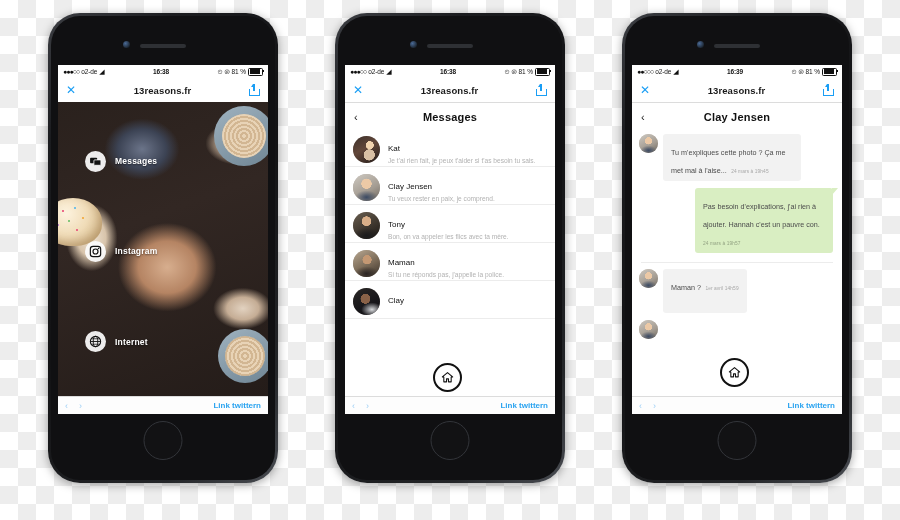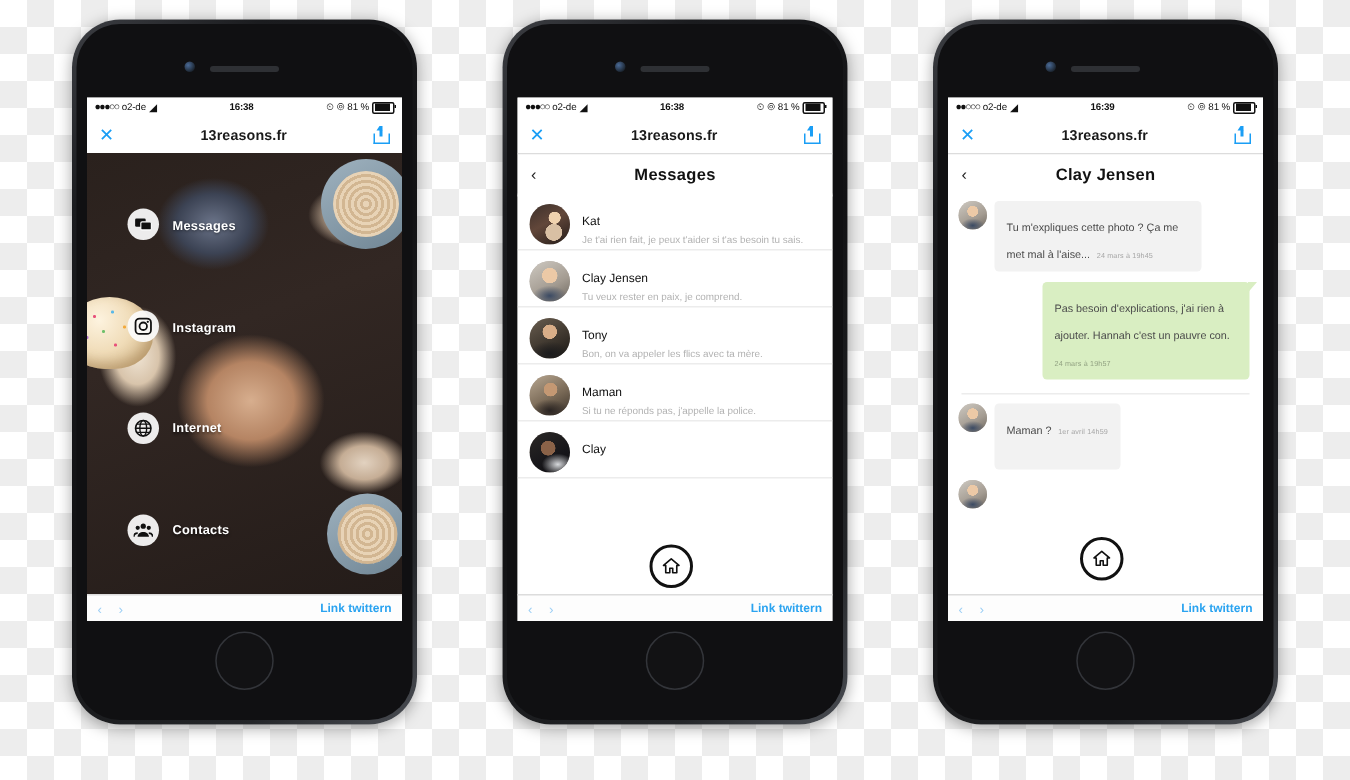--- a/index.html
+++ b/index.html
@@ -313,33 +313,20 @@
                 <circle cx="12" cy="12" r="9.5" fill="none" stroke="#111" stroke-width="2"></circle>
                 <ellipse cx="12" cy="12" rx="4.2" ry="9.5" fill="none" stroke="#111" stroke-width="1.7"></ellipse>
                 <line x1="2.5" y1="12" x2="21.5" y2="12" stroke="#111" stroke-width="1.7"></line>
                 <line x1="4" y1="7" x2="20" y2="7" stroke="#111" stroke-width="1.4"></line>
                 <line x1="4" y1="17" x2="20" y2="17" stroke="#111" stroke-width="1.4"></line>
               </svg>
             </span>
             <span class="mi-label">Internet</span>
           </div>
 
-          <div class="menu-item">
-            <span class="mi-circle">
-              <svg viewBox="0 0 24 24" width="13" height="13">
-                <circle cx="12" cy="7" r="3.2" fill="#111"></circle>
-                <circle cx="5.2" cy="9" r="2.6" fill="#111"></circle>
-                <circle cx="18.8" cy="9" r="2.6" fill="#111"></circle>
-                <path d="M5 20c0-3.6 3.2-6 7-6s7 2.4 7 6z" fill="#111"></path>
-                <path d="M0.5 20c0-2.6 2-4.4 4.7-4.4" fill="none" stroke="#111" stroke-width="2"></path>
-                <path d="M23.5 20c0-2.6-2-4.4-4.7-4.4" fill="none" stroke="#111" stroke-width="2"></path>
-              </svg>
-            </span>
-            <span class="mi-label">Contacts</span>
-          </div>
 
 
         </div>
       </div>
 
       <div class="btmbar">
         <span class="arrows">
           <span>‹</span>
           <span>›</span>
         </span>

